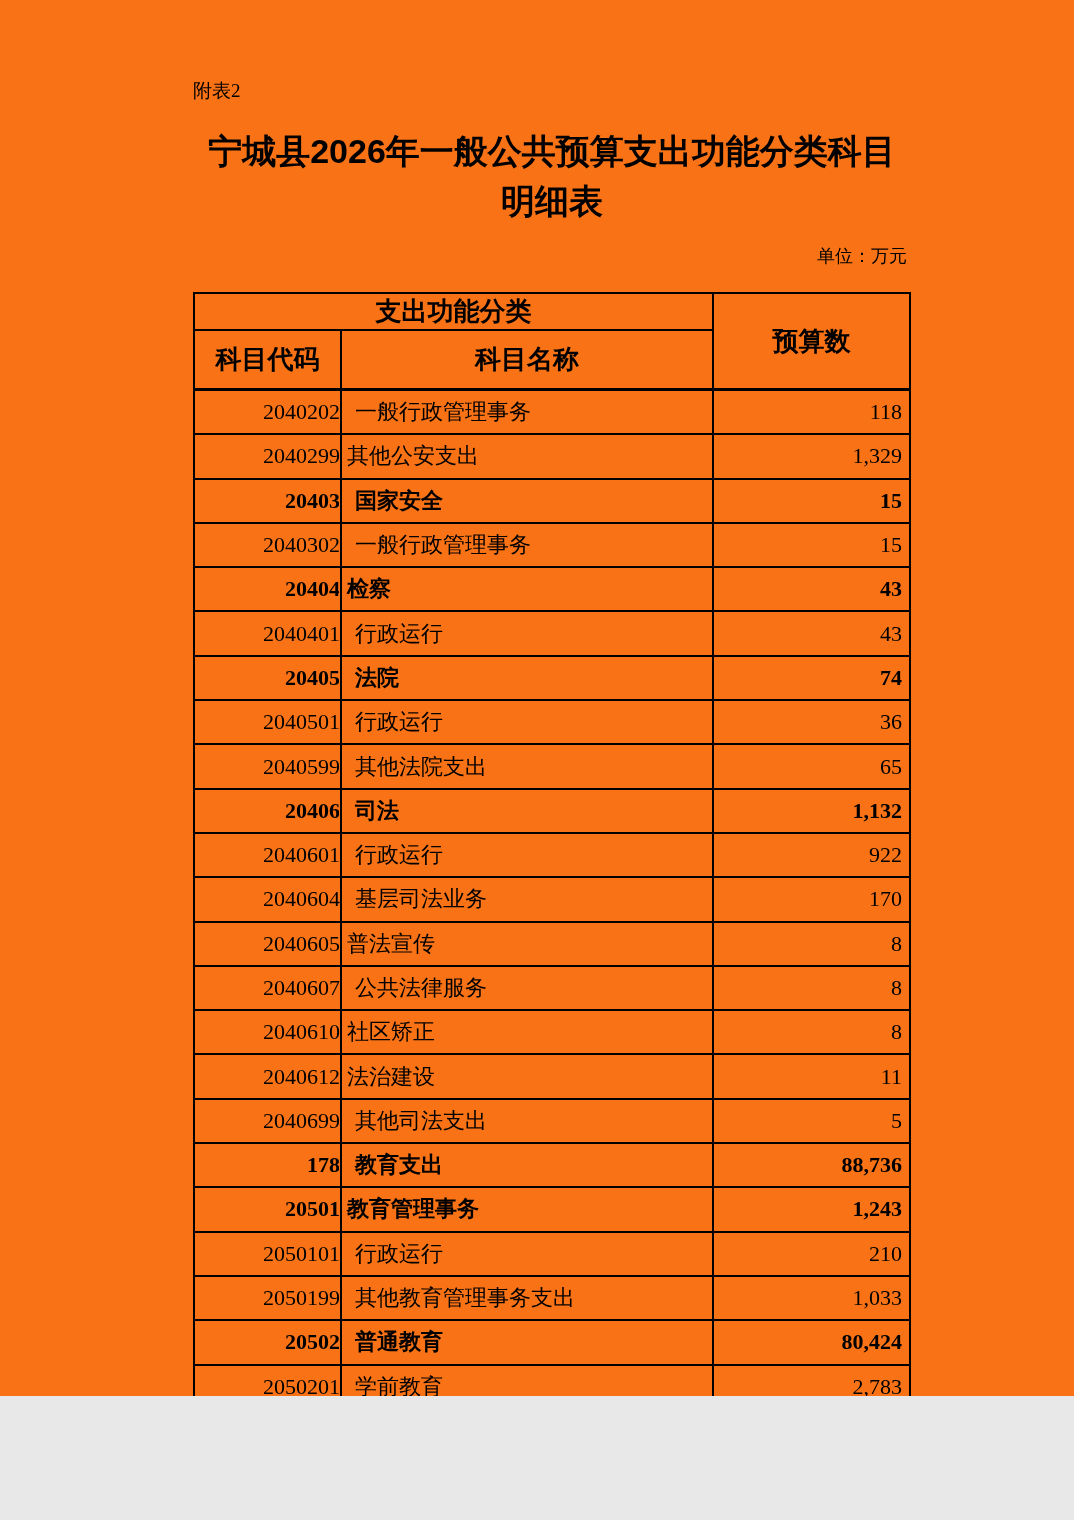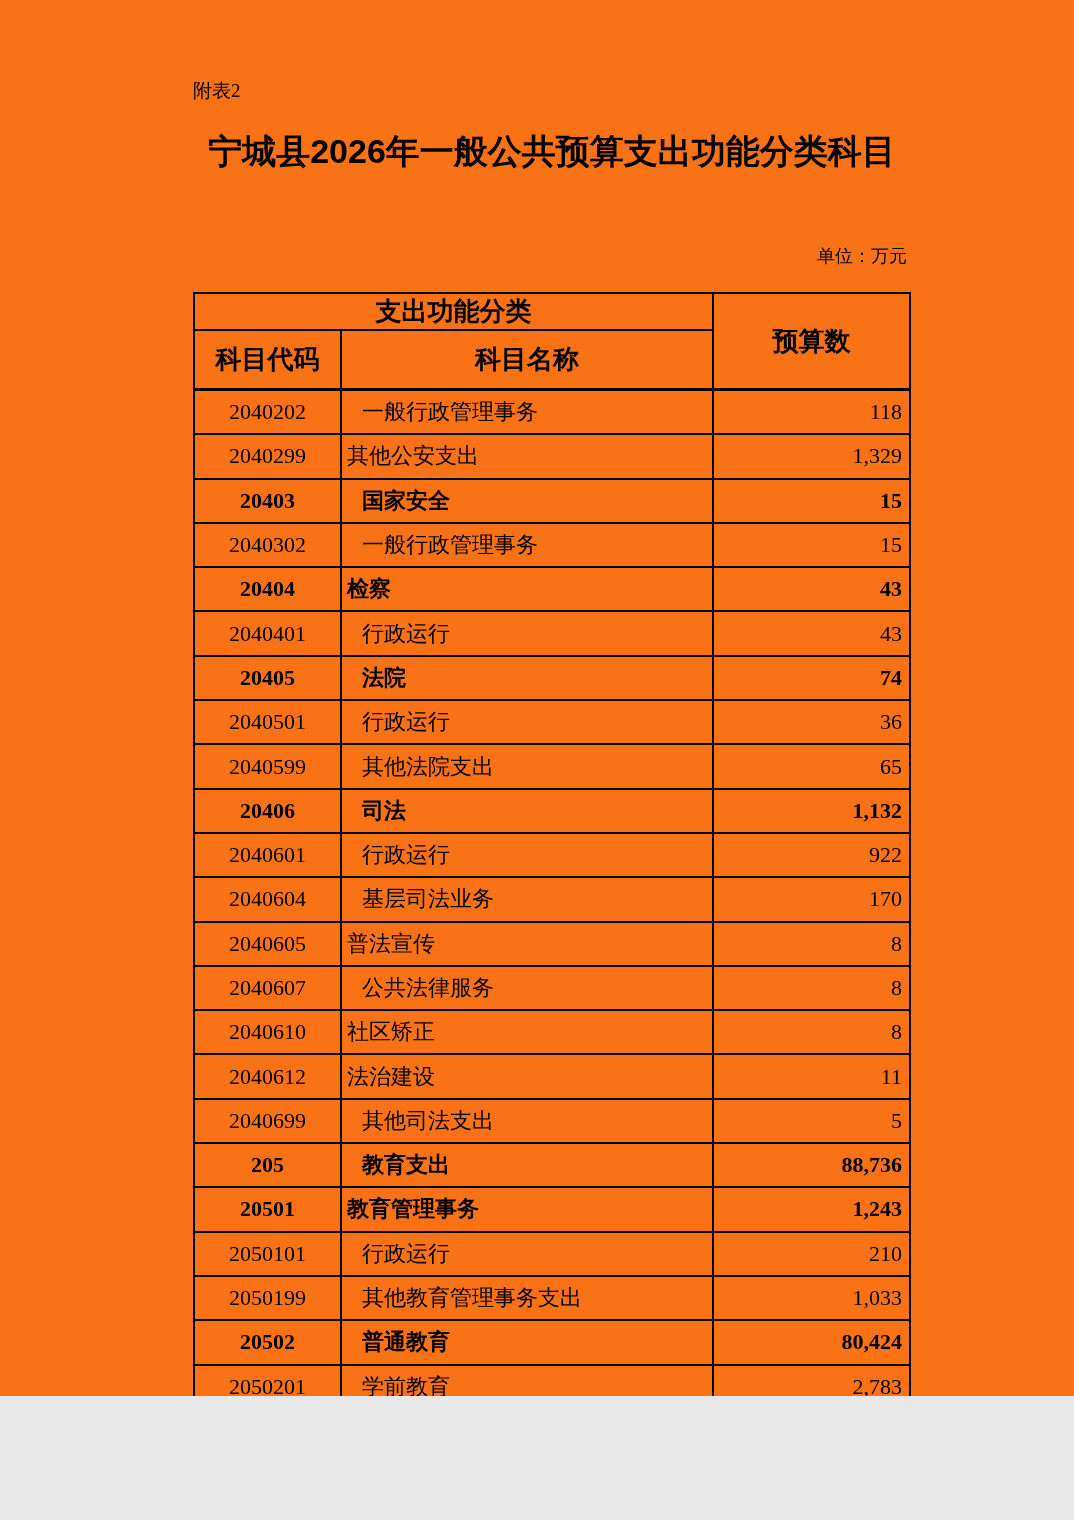--- a/index.html
+++ b/index.html
@@ -62,23 +62,23 @@
     vertical-align: middle;
   }
   .budget-table thead tr.group-row th { height: 31px; border-radius: 17px; }
   .budget-table thead tr.sub-row th { height: 57px; }
   .budget-table thead th.head-bottom { border-bottom-width: 3px; }
   .budget-table tbody td {
     height: 42.3px;
     font-size: 22px;
     vertical-align: middle;
   }
-  .budget-table td.code { text-align: center; }
+  .budget-table td.code { text-align: right; }
   .budget-table td.name { padding-left: 5px; text-align: left; }
-  .budget-table td.name.indent { padding-left: 20px; }
+  .budget-table td.name.indent { padding-left: 13px; }
   .budget-table td.num  { padding-right: 7px; text-align: right; }
   .budget-table tr.section td { font-weight: 700; border-radius: 11px; }
   .page-footer {
     position: absolute;
     left: 1px;
     top: 1448px;
     width: 100%;
     text-align: center;
     font-size: 21px;
     letter-spacing: 1px;
@@ -86,20 +86,21 @@
 </style>
 </head>
 <body>
 
 <div class="page">
 
   <div class="appendix-label">附表2</div>
 
   <div class="doc-title">
     <div>宁城县2026年一般公共预算支出功能分类科目</div>
+    <div>明细表</div>
   </div>
 
   <div class="unit-label">单位：万元</div>
 
   <table class="budget-table">
     <colgroup>
       <col class="c-code">
       <col class="c-name">
       <col class="c-num">
     </colgroup>
@@ -193,21 +194,21 @@
           <td class="code">2040612</td>
           <td class="name">法治建设</td>
           <td class="num">11</td>
         </tr>
         <tr>
           <td class="code">2040699</td>
           <td class="name indent">其他司法支出</td>
           <td class="num">5</td>
         </tr>
         <tr class="section">
-          <td class="code">205</td>
+          <td class="code">178</td>
           <td class="name indent">教育支出</td>
           <td class="num">88,736</td>
         </tr>
         <tr class="section">
           <td class="code">20501</td>
           <td class="name">教育管理事务</td>
           <td class="num">1,243</td>
         </tr>
         <tr>
           <td class="code">2050101</td>

